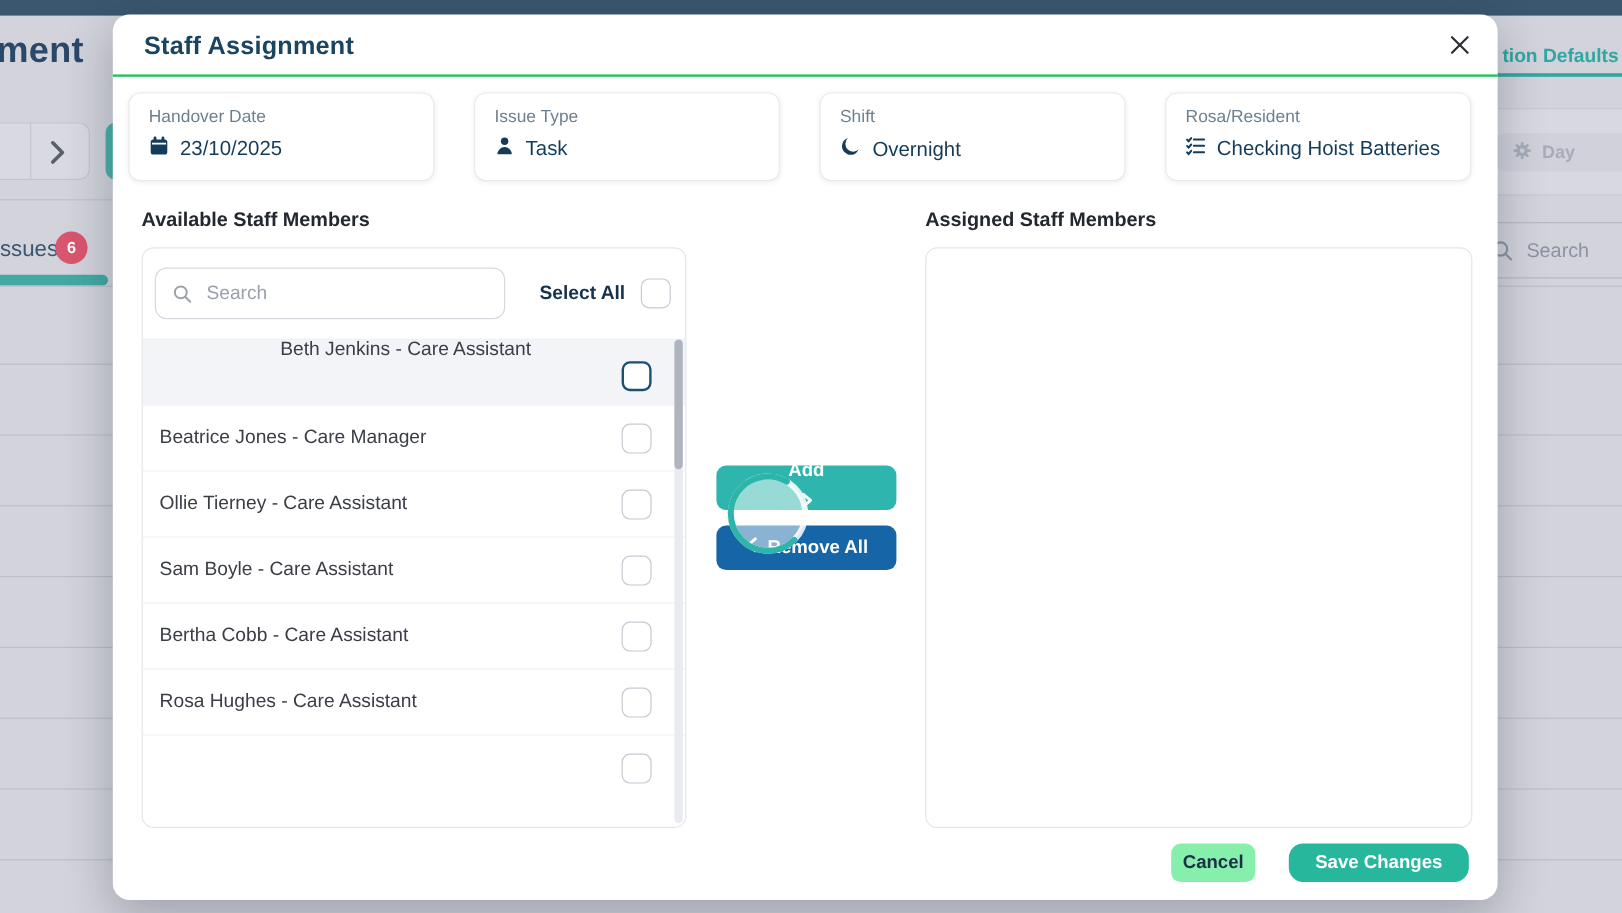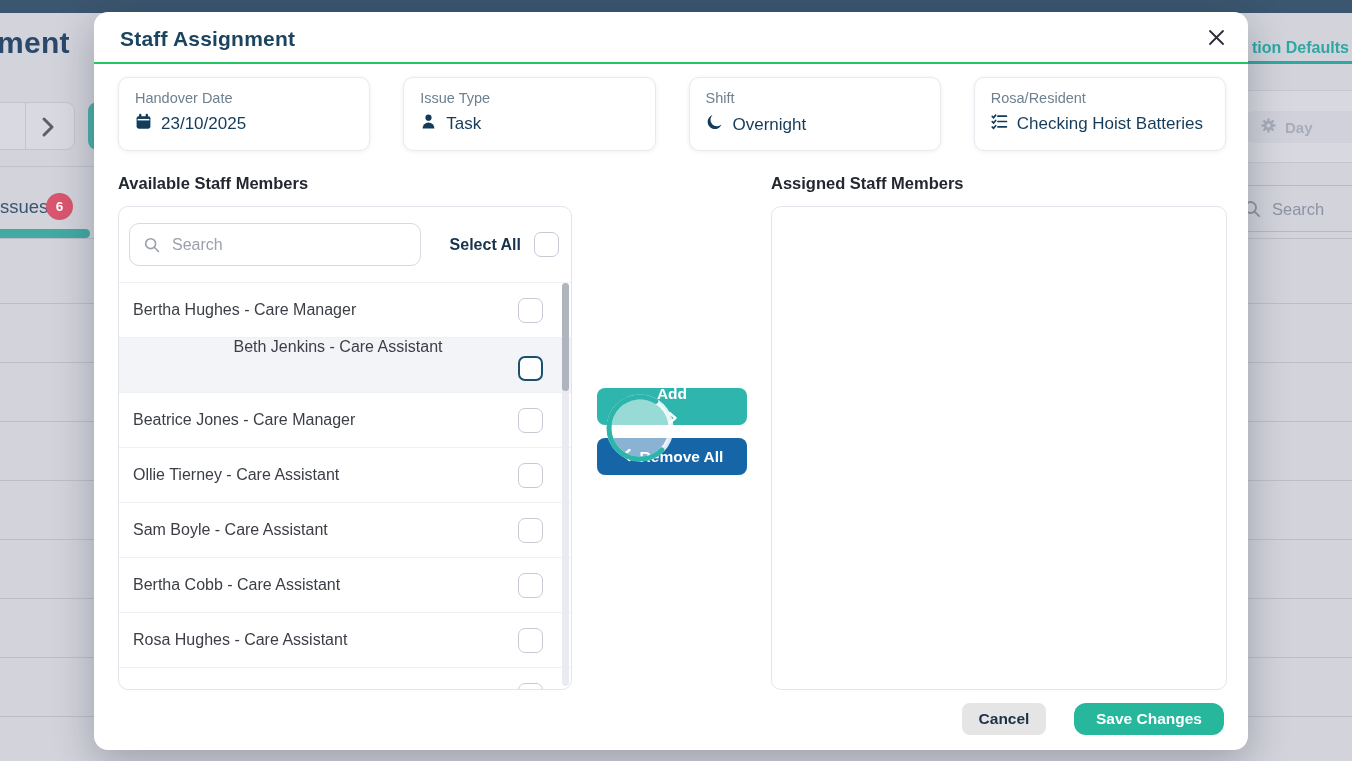--- a/index.html
+++ b/index.html
@@ -26,21 +26,21 @@
   .bg-search-box { position:absolute; left:1185px; top:185px; width:220px; height:47px; border:1px solid #b7bac4; border-radius:10px; }
   .bg-search-icon { position:absolute; left:1242px; top:199px; }
   .bg-search-text { position:absolute; left:1272px; top:200px; font-size:16.5px; color:#8d93a3; }
 
   
   .modal { position:absolute; left:94px; top:12px; width:1154px; height:738px; background:#fff; border-radius:14px; box-shadow:0 12px 40px rgba(20,30,50,.28); }
   .modal-header { position:absolute; left:0; top:0; right:0; height:52px; border-bottom:2px solid #22c55e; }
   .modal-title { position:absolute; left:26px; top:15px; font-size:21px; font-weight:700; color:#1b4460; letter-spacing:.2px; }
   .modal-close { position:absolute; right:18px; top:13px; width:28px; height:28px; display:flex; align-items:center; justify-content:center; cursor:pointer; background:none; border:none; }
 
-  .cards { position:absolute; left:24px; right:22px; top:65px; display:flex; gap:33px; }
+  .cards { position:absolute; left:13px; right:22px; top:65px; display:flex; gap:33px; }
   .card { flex:1; background:#fff; border:1px solid #e9e9ef; border-radius:10px; padding:12px 16px 14px; box-shadow:0 1px 4px rgba(30,40,60,.07); }
   .card-label { font-size:14.5px; color:#6e8090; margin-bottom:7px; }
   .card-value { display:flex; align-items:center; gap:9px; font-size:17px; font-weight:400; color:#143c5a; white-space:nowrap; }
 
   .col-heading { position:absolute; top:162px; font-size:16.5px; font-weight:600; color:#23272f; }
   .heading-available { left:24px; }
   .heading-assigned { left:677px; }
 
   .panel { position:absolute; top:194px; height:484px; background:#fff; border:1px solid #e4e5ec; border-radius:10px; }
   .panel-available { left:24px; width:454px; overflow:hidden; }
@@ -63,21 +63,21 @@
   .list-row.highlight { background:#f2f4f7;flex-direction:column; }
 
   .scrollbar-track { position:absolute; right:2px; top:76px; bottom:3px; width:7px; background:#e9ebf0; border-radius:4px; }
   .scrollbar-thumb { position:absolute; right:0; top:0; width:7px; height:108px; background:#b0b4bf; border-radius:4px; }
 
   .btn { border:none; cursor:pointer; font-family:"Liberation Sans",sans-serif; display:flex; align-items:center; justify-content:center; gap:8px; }
   .btn-add { position:absolute; left:503px; top:376px; width:150px; height:37px; border-radius:8px; background:#2eb5ad; color:#fff; font-size:15.5px; font-weight:700;flex-direction:column; }
   .btn-remove { position:absolute; left:503px; top:426px; width:150px; height:37px; border-radius:8px; background:#1565a7; color:#fff; font-size:15.5px; font-weight:700; }
   .spinner { position:absolute; left:508px; top:378px; pointer-events:none; }
 
-  .btn-cancel { position:absolute; right:202px; top:691px; width:84px; height:32px; border-radius:8px; background:#e5e5e5; color:#1d3048; font-size:15.5px; font-weight:600; }
+  .btn-cancel { position:absolute; right:202px; top:691px; width:70px; height:32px; border-radius:8px; background:#86efac; color:#1d3048; font-size:15.5px; font-weight:600; }
   .btn-save { position:absolute; right:24px; top:691px; width:150px; height:32px; border-radius:12px; background:#26b79d; color:#fff; font-size:15.5px; font-weight:700; }
 </style>
 </head>
 <body>
 
 <div class="stage">
 
   <div class="topbar"></div>
   <div class="bg-title">ment</div>
 
@@ -221,24 +221,20 @@
           </span>
           <input class="search-input" type="text" placeholder="Search" style="">
         </div>
         <div class="selectall">
           <span class="selectall-label">Select All</span>
           <div class="checkbox"></div>
         </div>
       </div>
 
       <div class="list">
-        <div class="list-row">
-          <span class="row-label">Bertha Hughes - Care Manager</span>
-          <div class="checkbox"></div>
-        </div>
         <div class="list-row highlight">
           <span class="row-label">Beth Jenkins - Care Assistant</span>
           <div class="checkbox focused"></div>
         </div>
         <div class="list-row">
           <span class="row-label">Beatrice Jones - Care Manager</span>
           <div class="checkbox"></div>
         </div>
         <div class="list-row">
           <span class="row-label">Ollie Tierney - Care Assistant</span>

